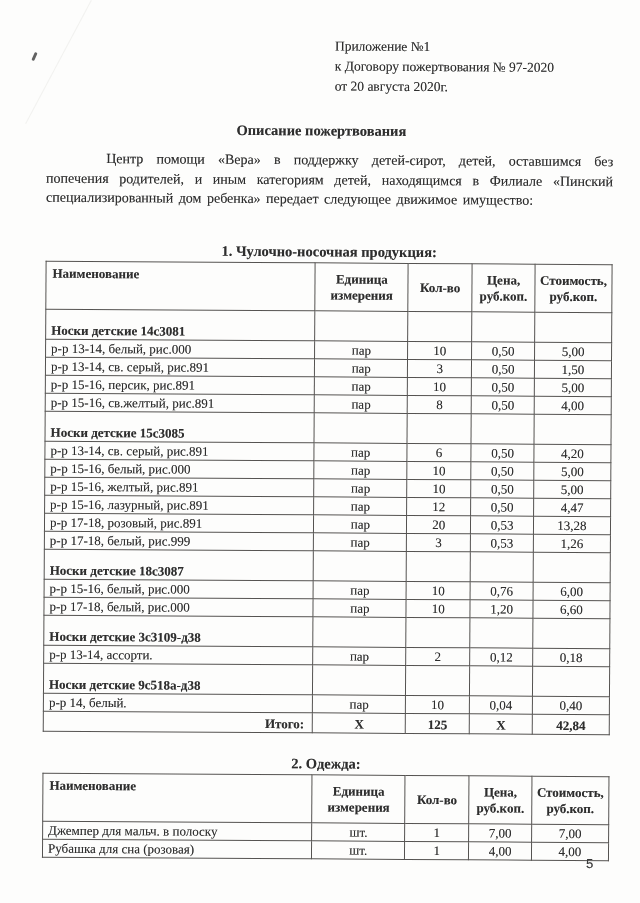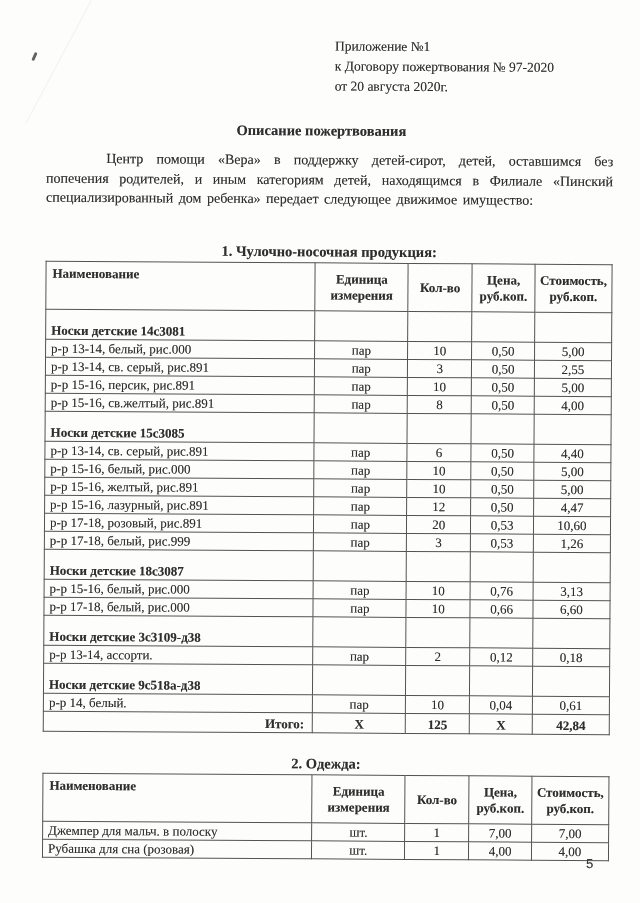--- a/index.html
+++ b/index.html
@@ -128,21 +128,21 @@
               <td class="cell-unit">пар</td>
               <td class="cell-qty">10</td>
               <td class="cell-price">0,50</td>
               <td class="cell-cost">5,00</td>
             </tr>
             <tr class="row-item">
               <td class="cell-name">р-р 13-14, св. серый, рис.891</td>
               <td class="cell-unit">пар</td>
               <td class="cell-qty">3</td>
               <td class="cell-price">0,50</td>
-              <td class="cell-cost">2,55</td>
+              <td class="cell-cost">1,50</td>
             </tr>
             <tr class="row-item">
               <td class="cell-name">р-р 15-16, персик, рис.891</td>
               <td class="cell-unit">пар</td>
               <td class="cell-qty">10</td>
               <td class="cell-price">0,50</td>
               <td class="cell-cost">5,00</td>
             </tr>
             <tr class="row-item">
               <td class="cell-name">р-р 15-16, св.желтый, рис.891</td>
@@ -156,21 +156,21 @@
               <td class="cell-unit"></td>
               <td class="cell-qty"></td>
               <td class="cell-price"></td>
               <td class="cell-cost"></td>
             </tr>
             <tr class="row-item">
               <td class="cell-name">р-р 13-14, св. серый, рис.891</td>
               <td class="cell-unit">пар</td>
               <td class="cell-qty">6</td>
               <td class="cell-price">0,50</td>
-              <td class="cell-cost">4,40</td>
+              <td class="cell-cost">4,20</td>
             </tr>
             <tr class="row-item">
               <td class="cell-name">р-р 15-16, белый, рис.000</td>
               <td class="cell-unit">пар</td>
               <td class="cell-qty">10</td>
               <td class="cell-price">0,50</td>
               <td class="cell-cost">5,00</td>
             </tr>
             <tr class="row-item">
               <td class="cell-name">р-р 15-16, желтый, рис.891</td>
@@ -184,48 +184,48 @@
               <td class="cell-unit">пар</td>
               <td class="cell-qty">12</td>
               <td class="cell-price">0,50</td>
               <td class="cell-cost">4,47</td>
             </tr>
             <tr class="row-item">
               <td class="cell-name">р-р 17-18, розовый, рис.891</td>
               <td class="cell-unit">пар</td>
               <td class="cell-qty">20</td>
               <td class="cell-price">0,53</td>
-              <td class="cell-cost">10,60</td>
+              <td class="cell-cost">13,28</td>
             </tr>
             <tr class="row-item">
               <td class="cell-name">р-р 17-18, белый, рис.999</td>
               <td class="cell-unit">пар</td>
               <td class="cell-qty">3</td>
               <td class="cell-price">0,53</td>
               <td class="cell-cost">1,26</td>
             </tr>
             <tr class="row-group">
               <td class="cell-name">Носки детские 18с3087</td>
               <td class="cell-unit"></td>
               <td class="cell-qty"></td>
               <td class="cell-price"></td>
               <td class="cell-cost"></td>
             </tr>
             <tr class="row-item">
               <td class="cell-name">р-р 15-16, белый, рис.000</td>
               <td class="cell-unit">пар</td>
               <td class="cell-qty">10</td>
               <td class="cell-price">0,76</td>
-              <td class="cell-cost">3,13</td>
+              <td class="cell-cost">6,00</td>
             </tr>
             <tr class="row-item">
               <td class="cell-name">р-р 17-18, белый, рис.000</td>
               <td class="cell-unit">пар</td>
               <td class="cell-qty">10</td>
-              <td class="cell-price">0,66</td>
+              <td class="cell-price">1,20</td>
               <td class="cell-cost">6,60</td>
             </tr>
             <tr class="row-group">
               <td class="cell-name">Носки детские 3с3109-д38</td>
               <td class="cell-unit"></td>
               <td class="cell-qty"></td>
               <td class="cell-price"></td>
               <td class="cell-cost"></td>
             </tr>
             <tr class="row-item">
@@ -240,21 +240,21 @@
               <td class="cell-unit"></td>
               <td class="cell-qty"></td>
               <td class="cell-price"></td>
               <td class="cell-cost"></td>
             </tr>
             <tr class="row-item">
               <td class="cell-name">р-р 14, белый.</td>
               <td class="cell-unit">пар</td>
               <td class="cell-qty">10</td>
               <td class="cell-price">0,04</td>
-              <td class="cell-cost">0,61</td>
+              <td class="cell-cost">0,40</td>
             </tr>
             <tr class="row-total">
               <td class="cell-name">Итого:</td>
               <td class="cell-unit">Х</td>
               <td class="cell-qty">125</td>
               <td class="cell-price">Х</td>
               <td class="cell-cost">42,84</td>
             </tr>
           </tbody>
       </table>

